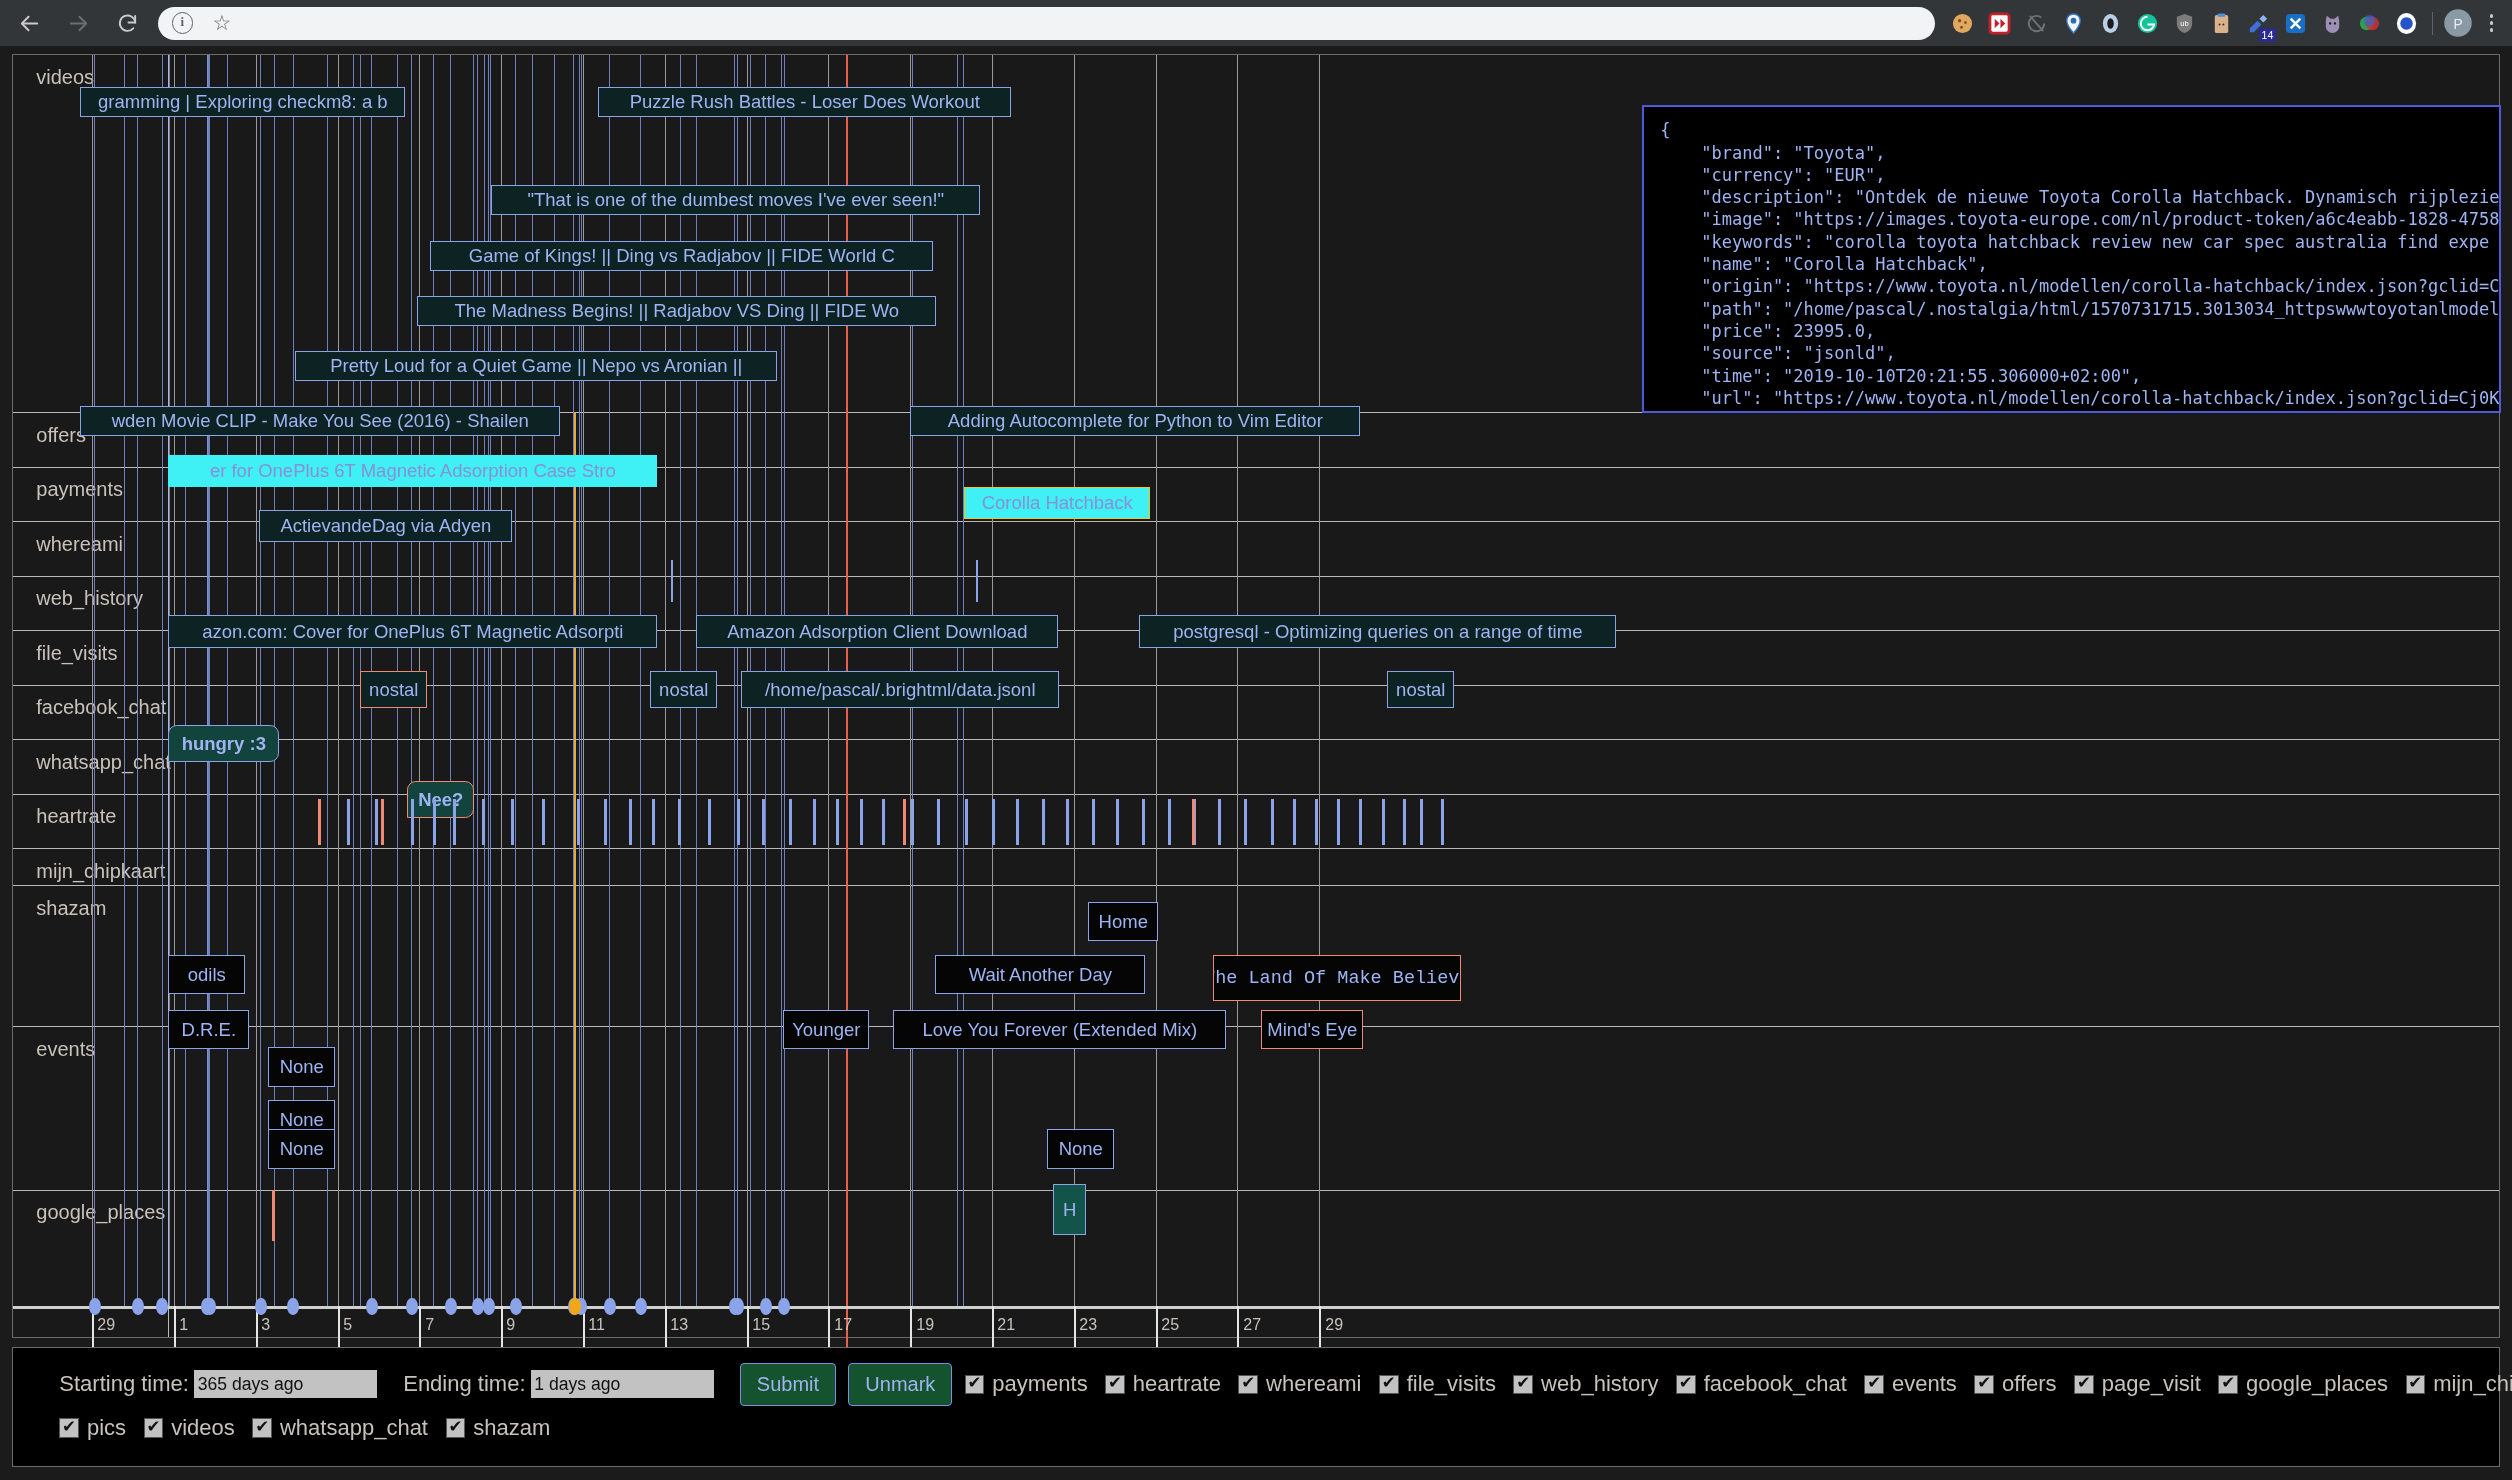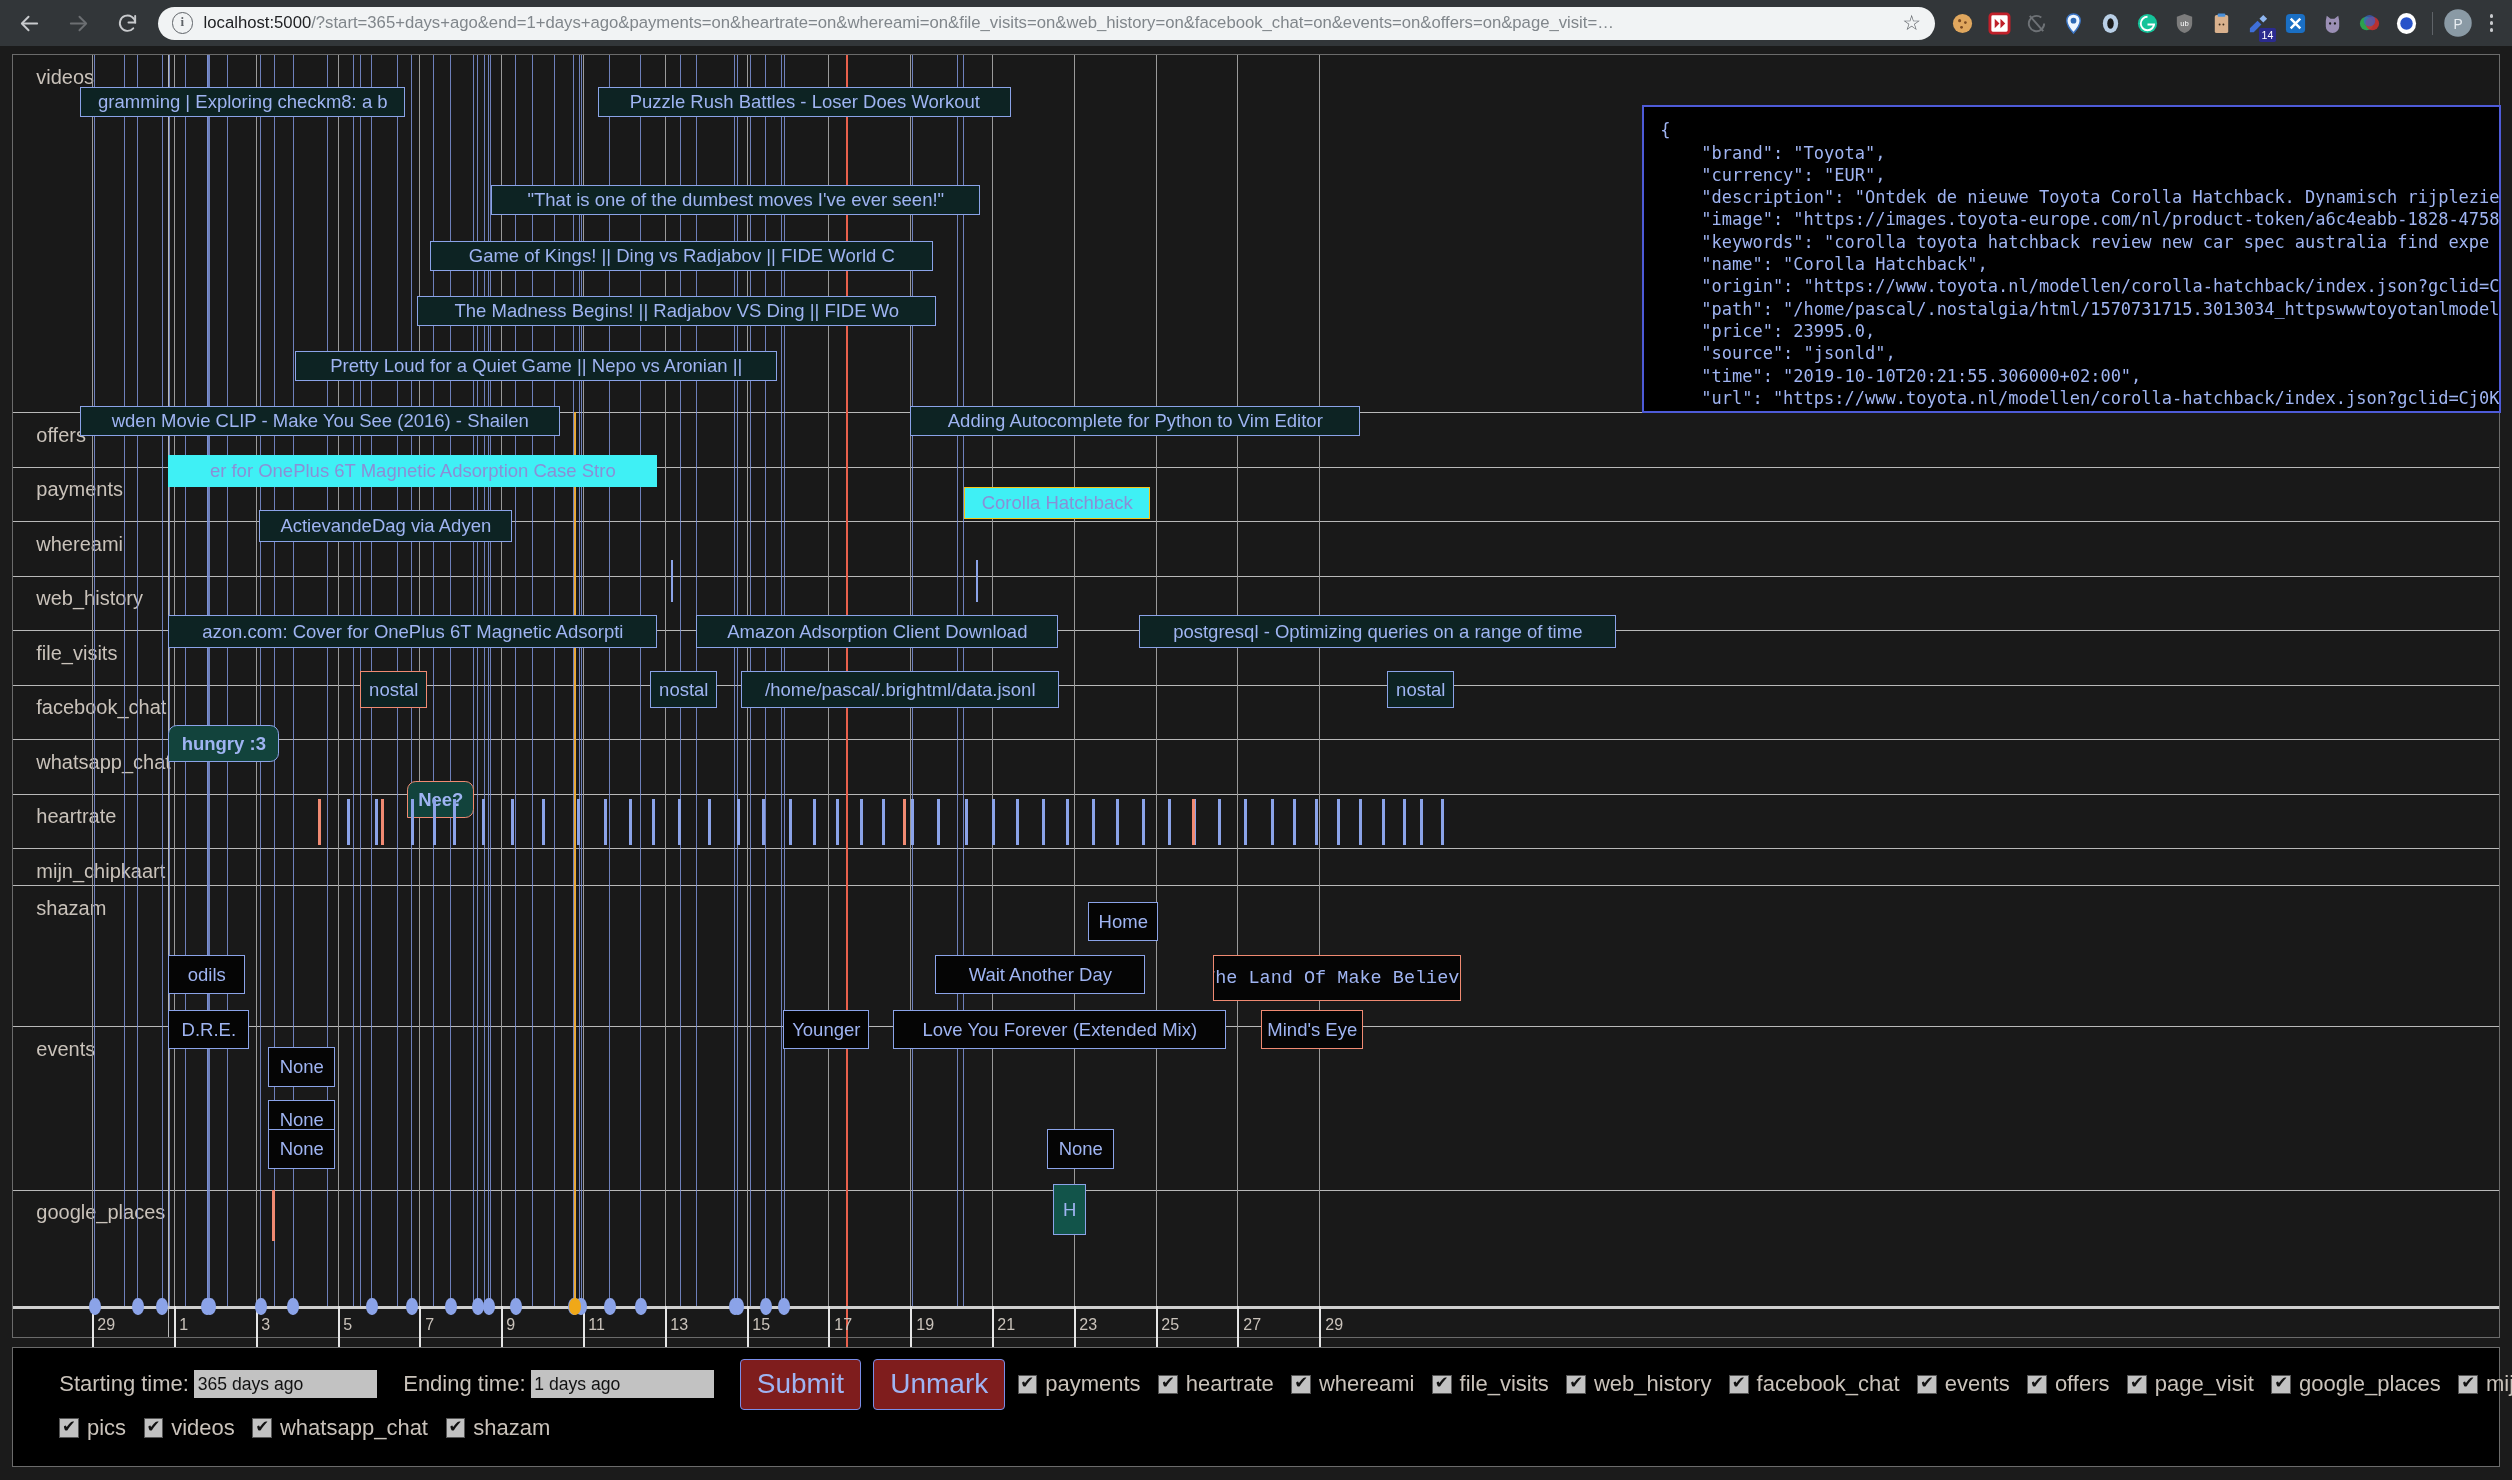--- a/index.html
+++ b/index.html
@@ -67,21 +67,21 @@
            color:#9fb4f2;font-family:"DejaVu Sans Mono",monospace;font-size:17px;line-height:22.3px;
            padding:12.3px 0 8.8px 16px;white-space:pre;overflow:hidden;}
 
   
   #panel{position:absolute;left:12.3px;top:1301px;width:2488px;height:120px;background:#000;border:0.9px solid #6b6b6b;box-sizing:border-box;}
   .prow{display:flex;align-items:center;padding:0 0 0 46px;height:48px;flex-wrap:nowrap;}
   .prow1{margin-top:12.3px;}
   .plabel{color:#c9c2ba;font-size:22px;margin-right:5.3px;white-space:nowrap;}
   .tinput{width:183px;height:28px;background:#c2c2c2;border:0;color:#111;font-size:17.6px;
           font-family:"Liberation Sans",sans-serif;padding:1.8px 3.5px;box-sizing:border-box;margin-right:26px;}
-  .btn{border:1.8px solid #7a8ee8;background:#7f1d1d;color:#9fb4f2;font-size:28px;border-radius:4px;
+  .btn{border:1.8px solid #7a8ee8;background:#14532d;color:#9fb4f2;font-size:20px;border-radius:4px;
        padding:8.8px 16px;margin-right:12.3px;font-family:"Liberation Sans",sans-serif;cursor:pointer;}
   .cbwrap{display:flex;align-items:center;margin-right:17.6px;white-space:nowrap;}
   .cb{width:17.6px;height:17.6px;background:#c2c2c2;border:0.9px solid #555;position:relative;margin-right:8px;flex:0 0 auto;}
   .cb::after{content:"\2714";position:absolute;left:1.8px;top:-3.5px;font-size:16.7px;color:#111;}
   .cblabel{color:#c9c2ba;font-size:22px;}
 </style>
 </head>
 <body>
 
 <div id="chrome">
@@ -99,21 +99,20 @@
   </div>
   <div class="navbtn">
     <svg viewBox="0 0 24 24" fill="none" stroke="currentColor" stroke-width="2" stroke-linecap="round">
         <path d="M20 11a8 8 0 1 0-2 6"></path>
         <polyline points="20 4 20 11 13 11"></polyline>
       </svg>
   </div>
 
   <div id="omnibox">
     <div id="omni-info">i</div>
-    <div id="omni-text"><b>localhost:5000</b><span>/?start=365+days+ago&amp;end=1+days+ago&amp;payments=on&amp;heartrate=on&amp;whereami=on&amp;file_visits=on&amp;web_history=on&amp;facebook_chat=on&amp;events=on&amp;offers=on&amp;page_visit=…</span></div>
     <div id="star">☆</div>
   </div>
 
   <div id="ext">
     <div class="xicon">
         <svg width="23" height="23" viewBox="0 0 24 24">
           <circle cx="12" cy="12" r="10" fill="#e0a75e"></circle>
           <circle cx="9" cy="9" r="1.6" fill="#7a4a22"></circle>
           <circle cx="15" cy="11" r="1.4" fill="#7a4a22"></circle>
           <circle cx="11" cy="16" r="1.5" fill="#7a4a22"></circle>

